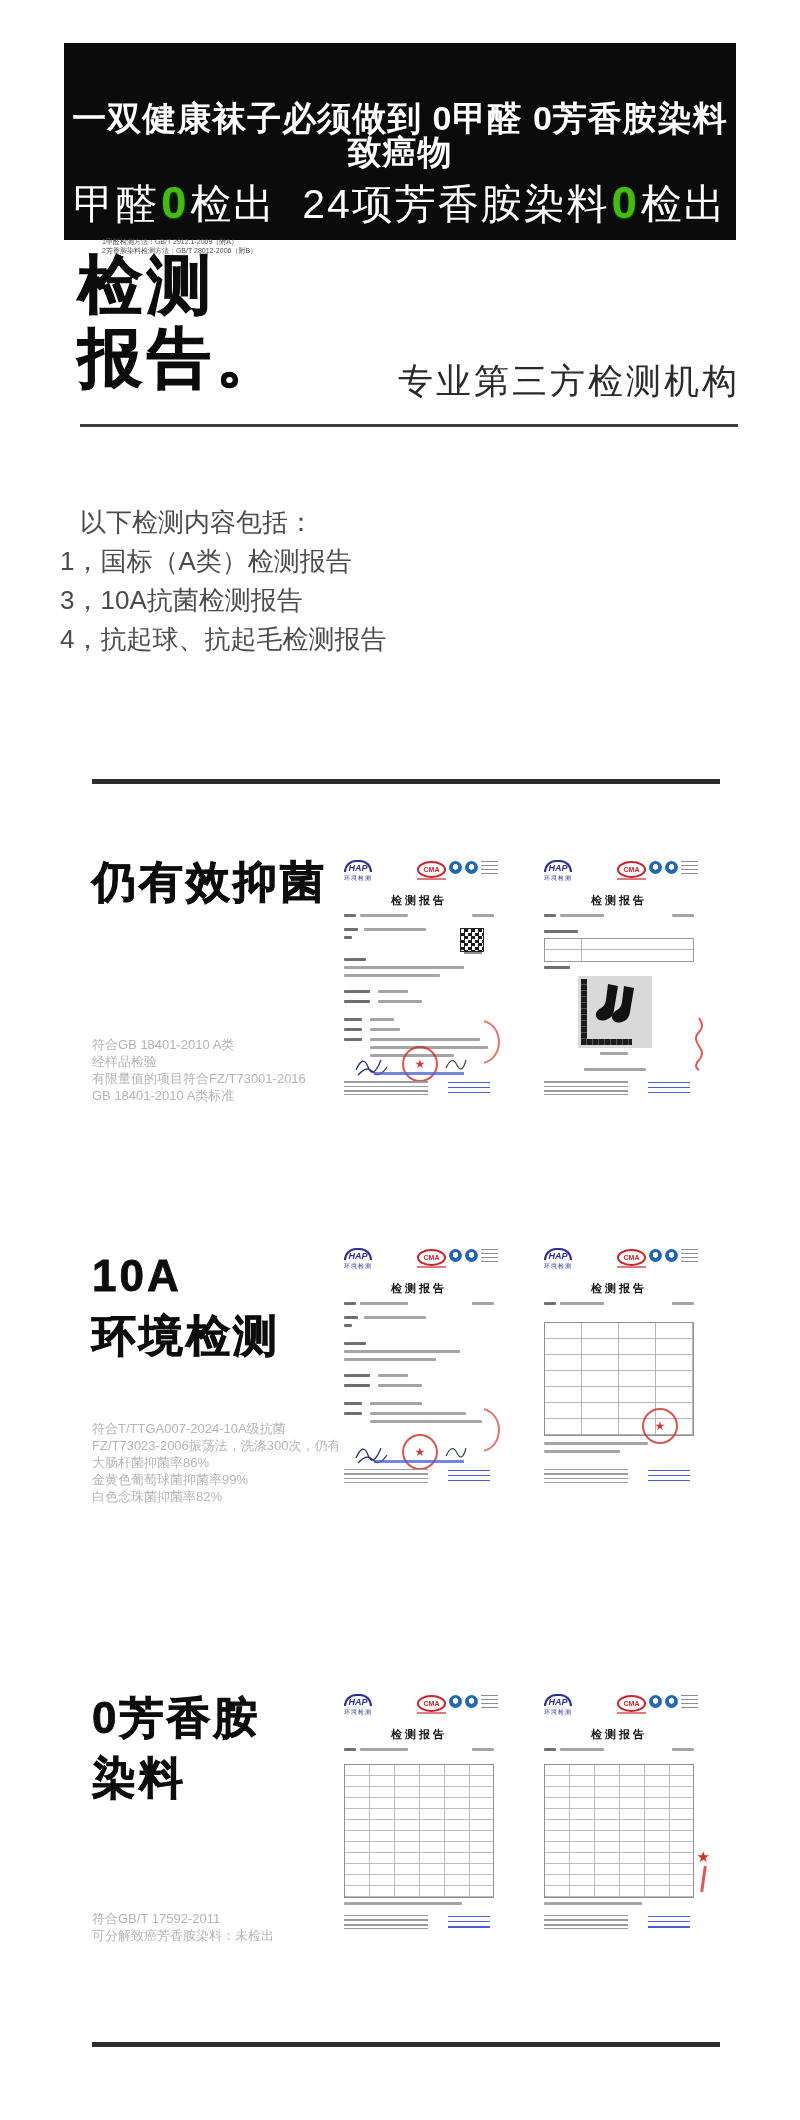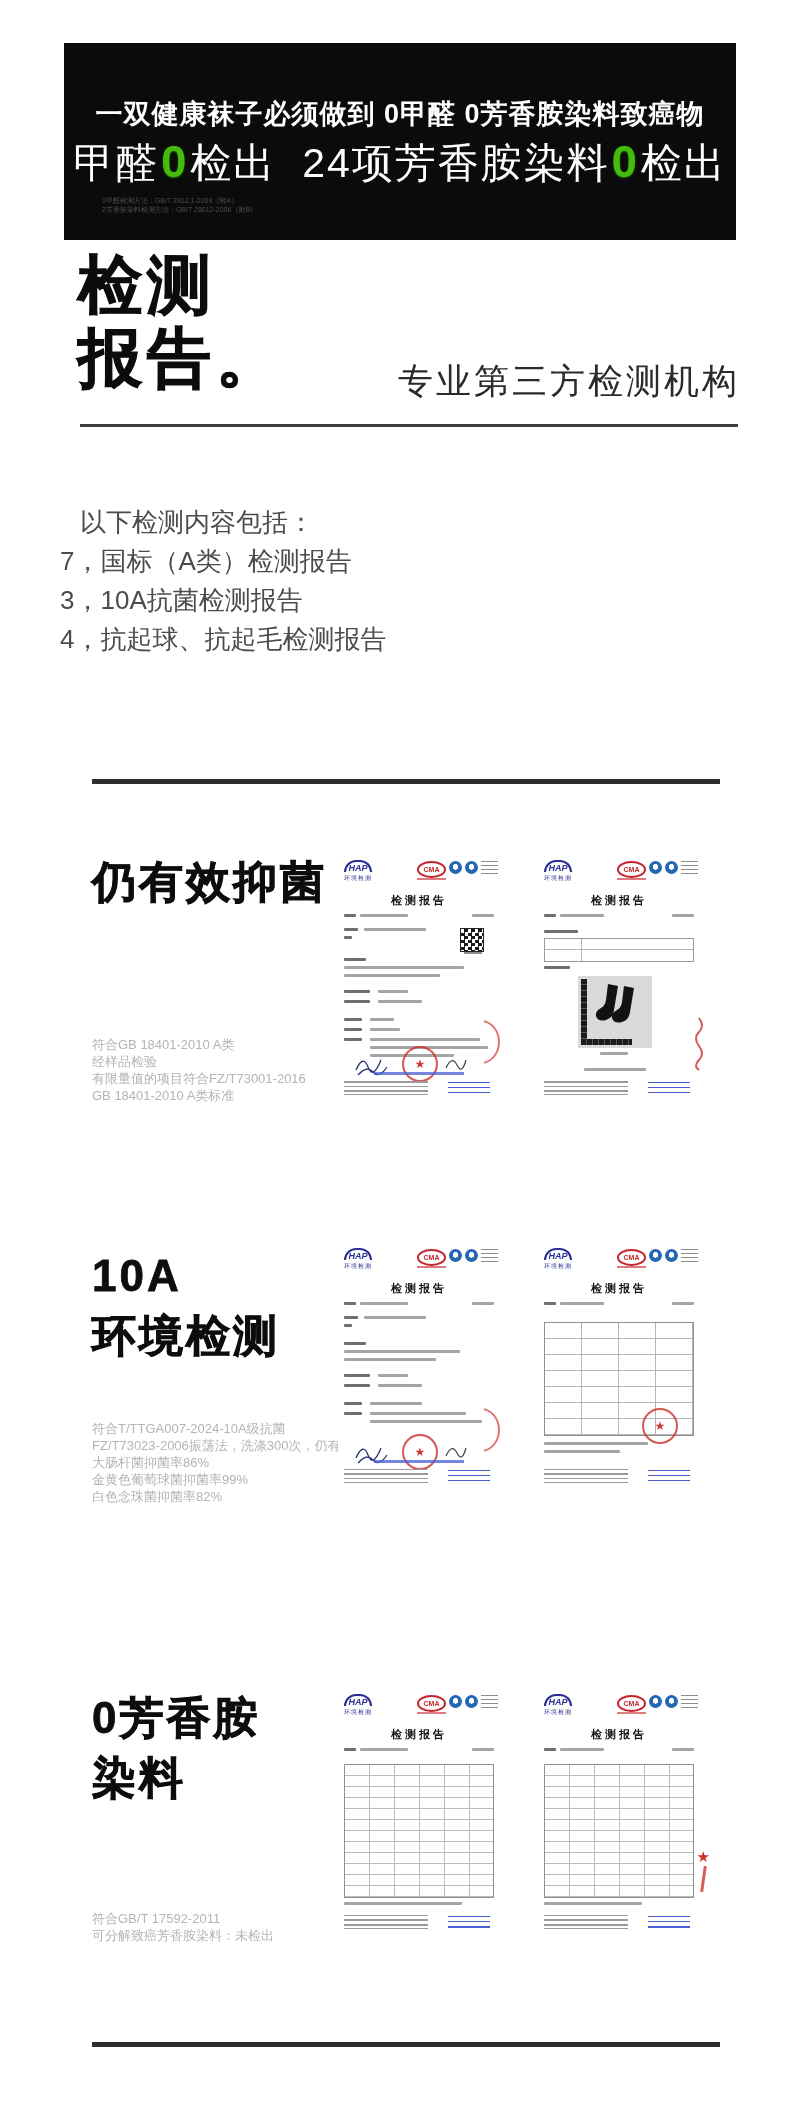--- a/index.html
+++ b/index.html
@@ -1,21 +1,21 @@
 <!DOCTYPE html>
 <html><head>
 <meta charset="utf-8">
 <style>
   html,body{margin:0;padding:0;background:#fff;}
   .page{position:relative;width:800px;height:2120px;background:#fff;overflow:hidden;
         font-family:"Liberation Sans",sans-serif;}
 
   
   .banner{position:absolute;left:64px;top:43px;width:672px;height:197px;background:#0b0b0b;}
-  .banner-headline{margin-top:58px;text-align:center;color:#fff;font-size:27px;line-height:1;
+  .banner-headline{margin-top:58px;text-align:center;color:#fff;font-size:34px;line-height:1;
         font-weight:700;letter-spacing:1px;}
   .banner-stats{margin-top:11px;text-align:center;color:#fdfdfd;font-size:41px;line-height:1;
         font-weight:400;letter-spacing:2px;}
   .zero{color:#46bb0f;font-weight:800;font-size:45px;text-shadow:0 1px 2px #1d6a05, 0 0 1px #2e8f08;padding:0 2px;}
   .stat-gap{display:inline-block;width:26px;}
   .banner-foot{margin:12px 0 0 38px;color:#4f4f4f;font-size:7px;line-height:9px;text-align:left;}
 
   
   .h-big{position:absolute;left:78px;color:#0c0c0c;font-size:64px;line-height:1;font-weight:900;
         letter-spacing:5px;-webkit-text-stroke:1px #0c0c0c;}
@@ -120,21 +120,21 @@
     </div>
   </div>
 
   <div class="h-big h1a">检测</div>
   <div class="h-big h1b">报告。</div>
   <div class="subtitle">专业第三方检测机构</div>
   <div class="rule"></div>
 
   <div class="intro">
     <div class="t">以下检测内容包括：</div>
-    <div>7，国标（A类）检测报告</div>
+    <div>1，国标（A类）检测报告</div>
     <div>3，10A抗菌检测报告</div>
     <div>4，抗起球、抗起毛检测报告</div>
   </div>
 
   <div class="divider dv1"></div>
 
   <div class="sec-h sh1">
     <div>仍有效抑菌</div>
   </div>
   <div class="sec-notes sn1">

